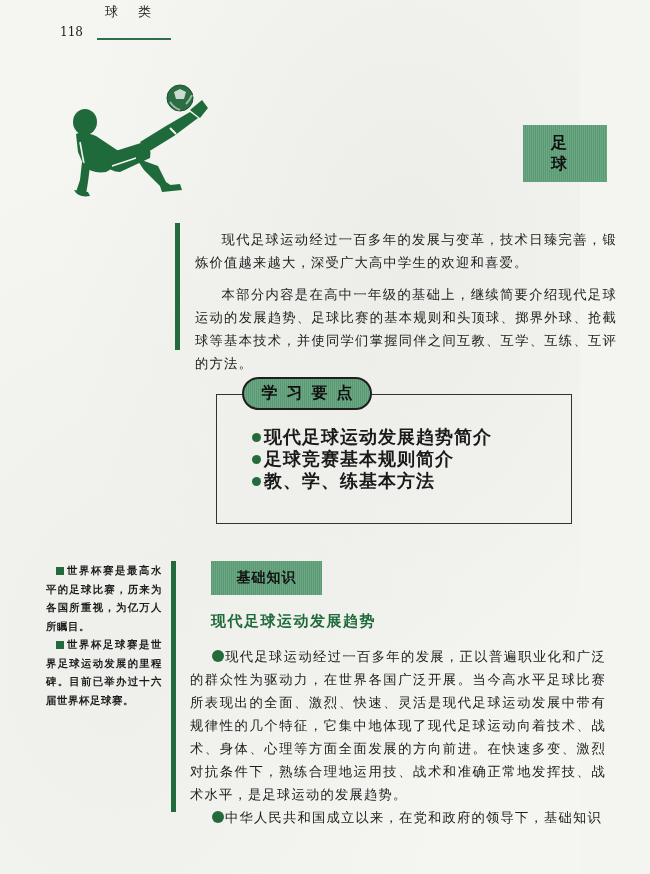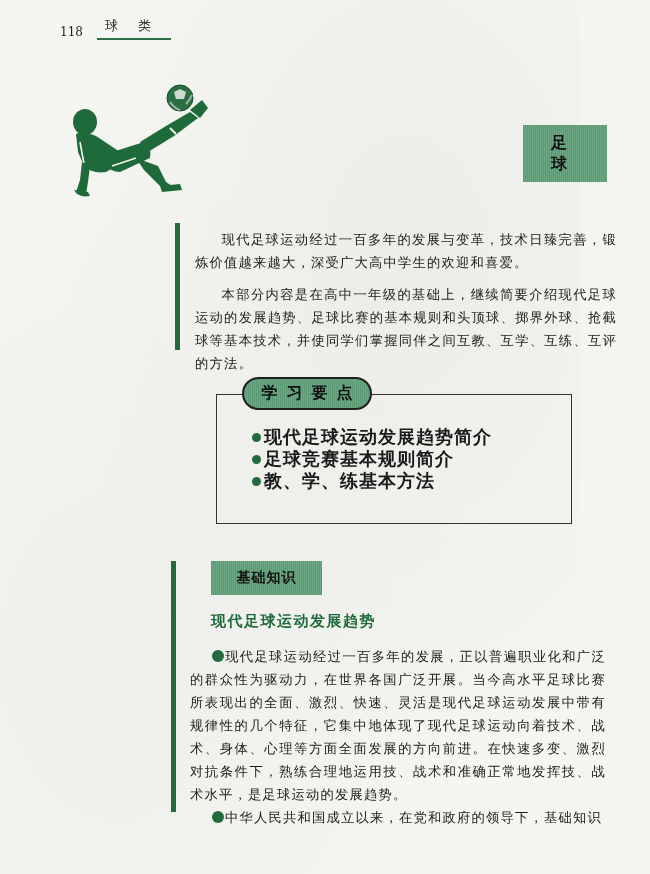--- a/index.html
+++ b/index.html
@@ -36,28 +36,28 @@
     .page-number {
       font-family: "DejaVu Serif", serif;
       font-size: 12px;
       color: #222;
       margin-right: 14px;
       line-height: 16px;
     }
     .section-name {
       position: relative;
       width: 66px;
-      font-family: Liberation Sans, sans-serif;
+      font-family: Liberation Mono, monospace;
       font-size: 13px;
       color: #222;
       letter-spacing: 20px;
       padding-left: 8px;
       line-height: 16px;
       border-bottom: 2px solid #2e6e48;
-      padding-bottom: 4px;
+      padding-bottom: 17px;
     }
 
     
     .illustration {
       position: absolute;
       left: 40px; top: 62px;
       width: 200px; height: 150px;
     }
 
     
@@ -290,20 +290,24 @@
     <li>
       <span class="bullet-dot"></span>
       <span>足球竞赛基本规则简介</span>
     </li>
     <li>
       <span class="bullet-dot"></span>
       <span>教、学、练基本方法</span>
     </li>
   </ul>
 
+  <div class="sidebar-notes">
+    <p><span class="note-first-line"></span><span class="sq-bullet"></span><span>世界杯赛是最高水平的足球比赛，历来为各国所重视，为亿万人所瞩目。</span></p>
+    <p><span class="note-first-line"></span><span class="sq-bullet"></span><span>世界杯足球赛是世界足球运动发展的里程碑。目前已举办过十六届世界杯足球赛。</span></p>
+  </div>
 
   <div class="vrule bottom"></div>
 
   <div class="section-box">基础知识</div>
 
   <div class="subheading">现代足球运动发展趋势</div>
 
   <div class="para main-text">
     <p><span class="lead"></span><span class="round-bullet"></span><span>现代足球运动经过一百多年的发展，正以普遍职业化和广泛的群众性为驱动力，在世界各国广泛开展。当今高水平足球比赛所表现出的全面、激烈、快速、灵活是现代足球运动发展中带有规律性的几个特征，它集中地体现了现代足球运动向着技术、战术、身体、心理等方面全面发展的方向前进。在快速多变、激烈对抗条件下，熟练合理地运用技、战术和准确正常地发挥技、战术水平，是足球运动的发展趋势。</span></p>
     <p><span class="lead"></span><span class="round-bullet"></span><span>中华人民共和国成立以来，在党和政府的领导下，基础知识</span></p>

